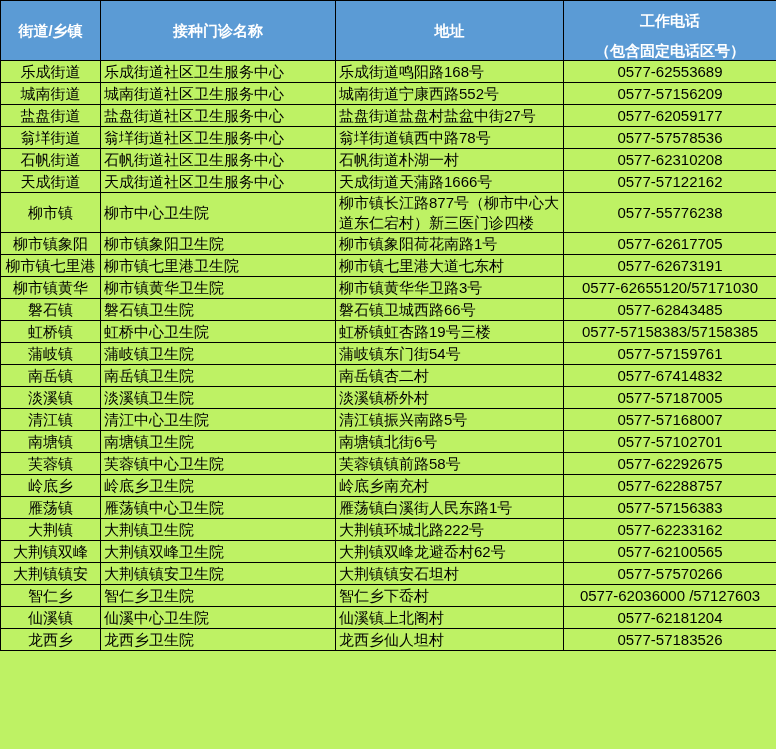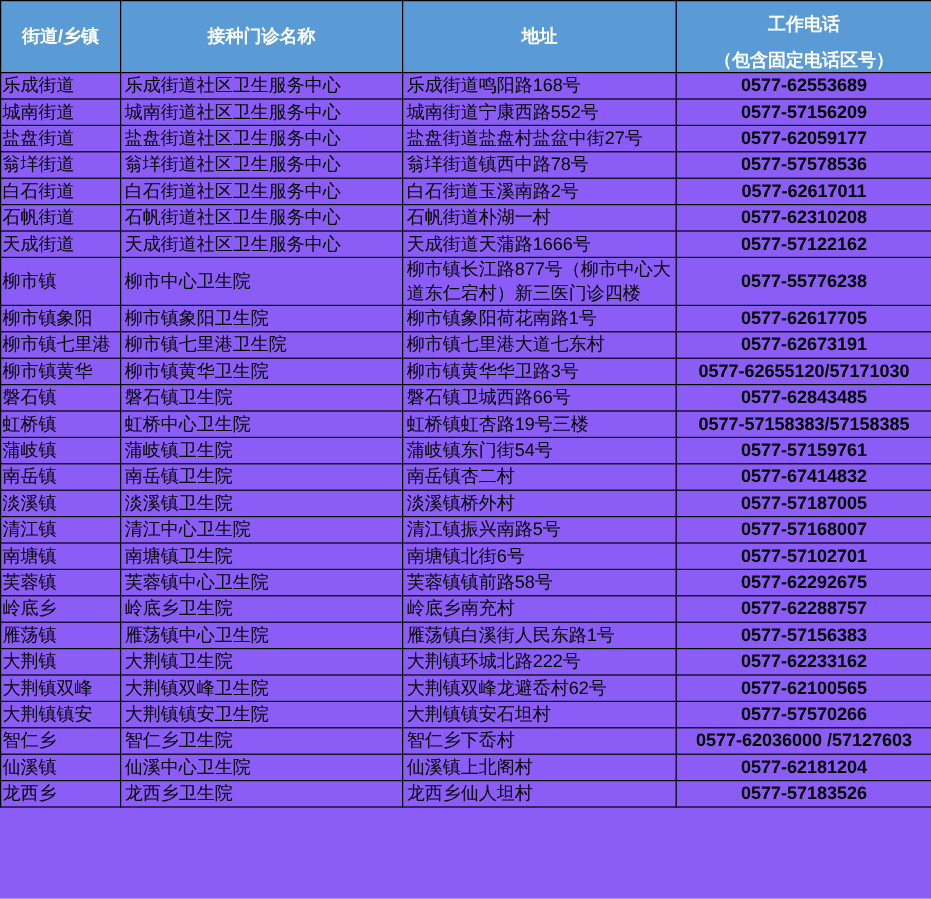--- a/index.html
+++ b/index.html
@@ -1,21 +1,21 @@
 <!DOCTYPE html>
 <html><head>
 <meta charset="utf-8">
 <style>
   html, body { margin: 0; padding: 0; }
   body { font-family: "Liberation Sans", "DejaVu Sans", sans-serif; background: #ffffff; }
   .page {
     width: 776px;
     height: 749px;
     overflow: hidden;
-    background: #8b5cf6;
+    background: #bef264;
     box-sizing: border-box;
   }
   table.clinic-table {
     border-collapse: collapse;
     table-layout: fixed;
     width: 776px;
   }
   .clinic-table th, .clinic-table td {
     border: 1px solid #000000;
     overflow: hidden;
@@ -32,22 +32,22 @@
     line-height: 1.3;
     padding: 0 2px;
   }
   .clinic-table tbody tr { height: 22px; }
   .clinic-table td {
     font-size: 15px;
     color: #000000;
     line-height: 1.3;
     padding: 0 3px;
   }
-  td.c-town  { text-align: left; padding: 0 1px; margin-left: 12px; }
-  td.c-phone { text-align: center; padding: 0 1px; font-weight: bold; }
+  td.c-town  { text-align: center; padding: 0 1px; margin-left: 12px; }
+  td.c-phone { text-align: center; padding: 0 1px; }
   td.c-clinic, td.c-address { text-align: left; }
   .hdr-line { display: block; margin-top: 10px; }
 </style>
 </head>
 <body>
 
 <div class="page">
   <table class="clinic-table">
     <colgroup>
       <col style="width:100px">
@@ -85,26 +85,20 @@
     <td class="c-address">盐盘街道盐盘村盐盆中街27号</td>
     <td class="c-phone">0577-62059177</td>
   </tr>
         <tr>
     <td class="c-town">翁垟街道</td>
     <td class="c-clinic">翁垟街道社区卫生服务中心</td>
     <td class="c-address">翁垟街道镇西中路78号</td>
     <td class="c-phone">0577-57578536</td>
   </tr>
         <tr>
-    <td class="c-town">白石街道</td>
-    <td class="c-clinic">白石街道社区卫生服务中心</td>
-    <td class="c-address">白石街道玉溪南路2号</td>
-    <td class="c-phone">0577-62617011</td>
-  </tr>
-        <tr>
     <td class="c-town">石帆街道</td>
     <td class="c-clinic">石帆街道社区卫生服务中心</td>
     <td class="c-address">石帆街道朴湖一村</td>
     <td class="c-phone">0577-62310208</td>
   </tr>
         <tr>
     <td class="c-town">天成街道</td>
     <td class="c-clinic">天成街道社区卫生服务中心</td>
     <td class="c-address">天成街道天蒲路1666号</td>
     <td class="c-phone">0577-57122162</td>

